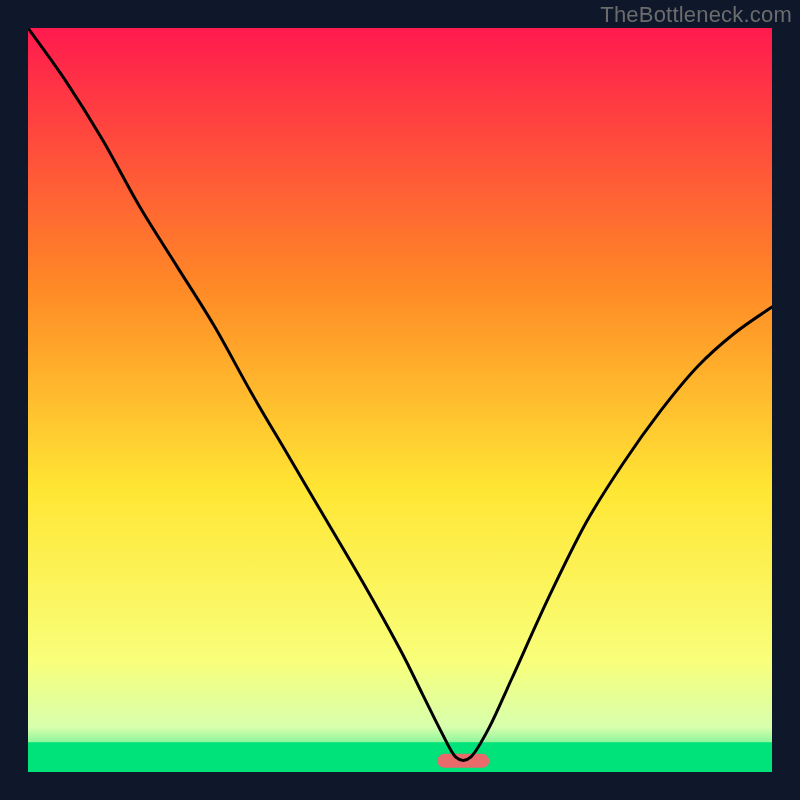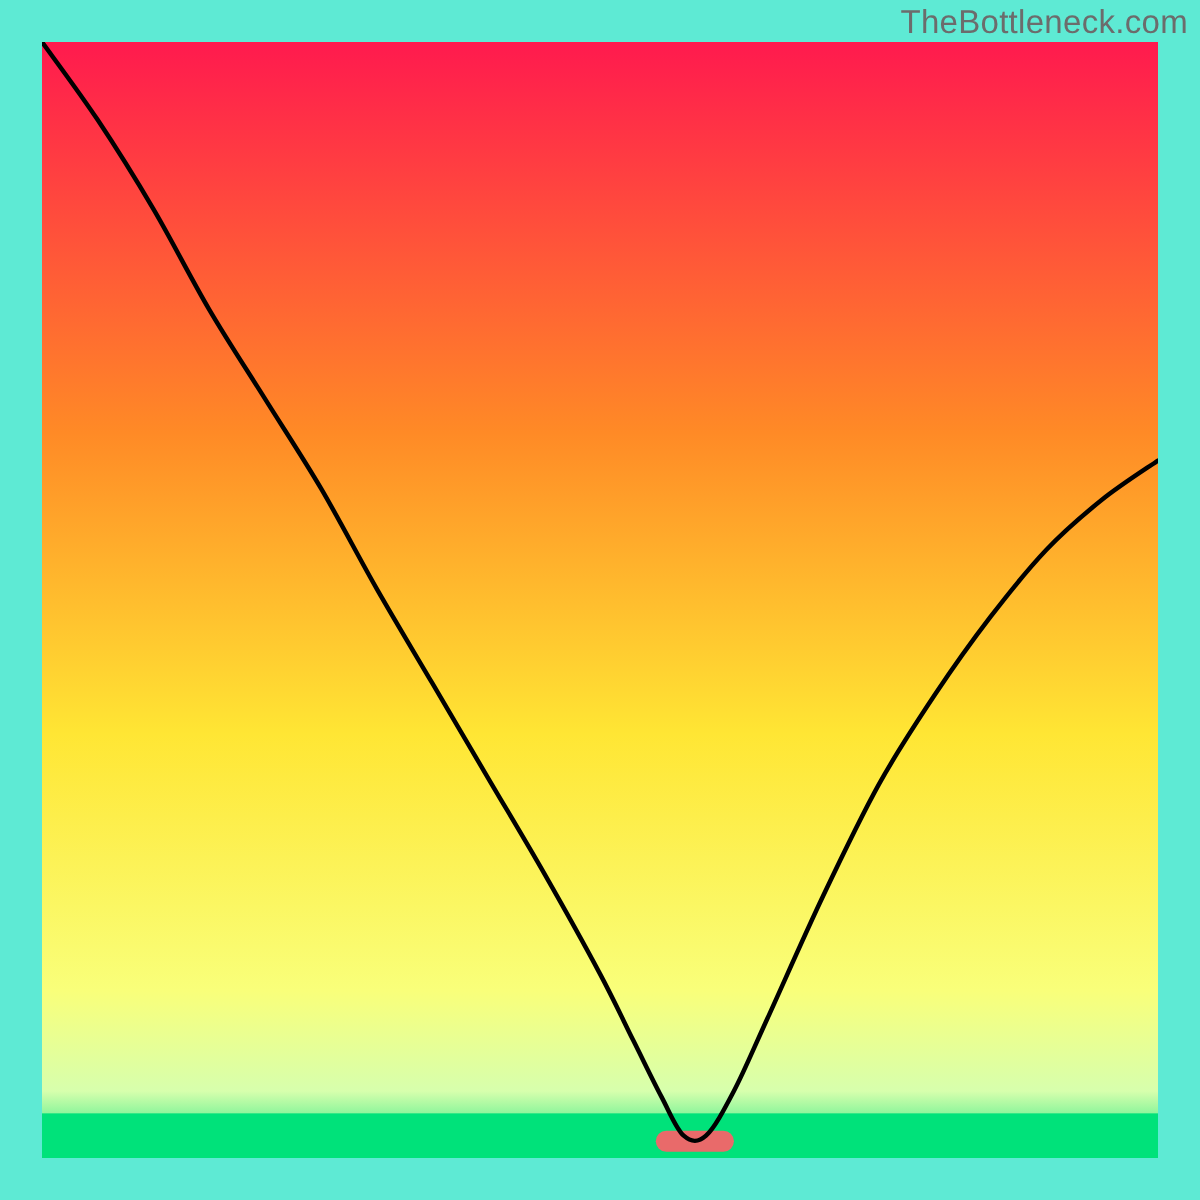--- a/index.html
+++ b/index.html
@@ -10,21 +10,21 @@
     background: #000;
     overflow: hidden;
     font-family: Arial, Helvetica, sans-serif;
   }
   .frame {
     position: absolute;
     left: 0;
     top: 0;
     width: 800px;
     height: 800px;
-    background: #5eead4;
+    background: #0f172a;
   }
   .watermark {
     position: absolute;
     top: 2px;
     right: 8px;
     color: #6c6c6c;
     font-size: 22px;
     font-weight: 500;
     letter-spacing: 0.2px;
   }

